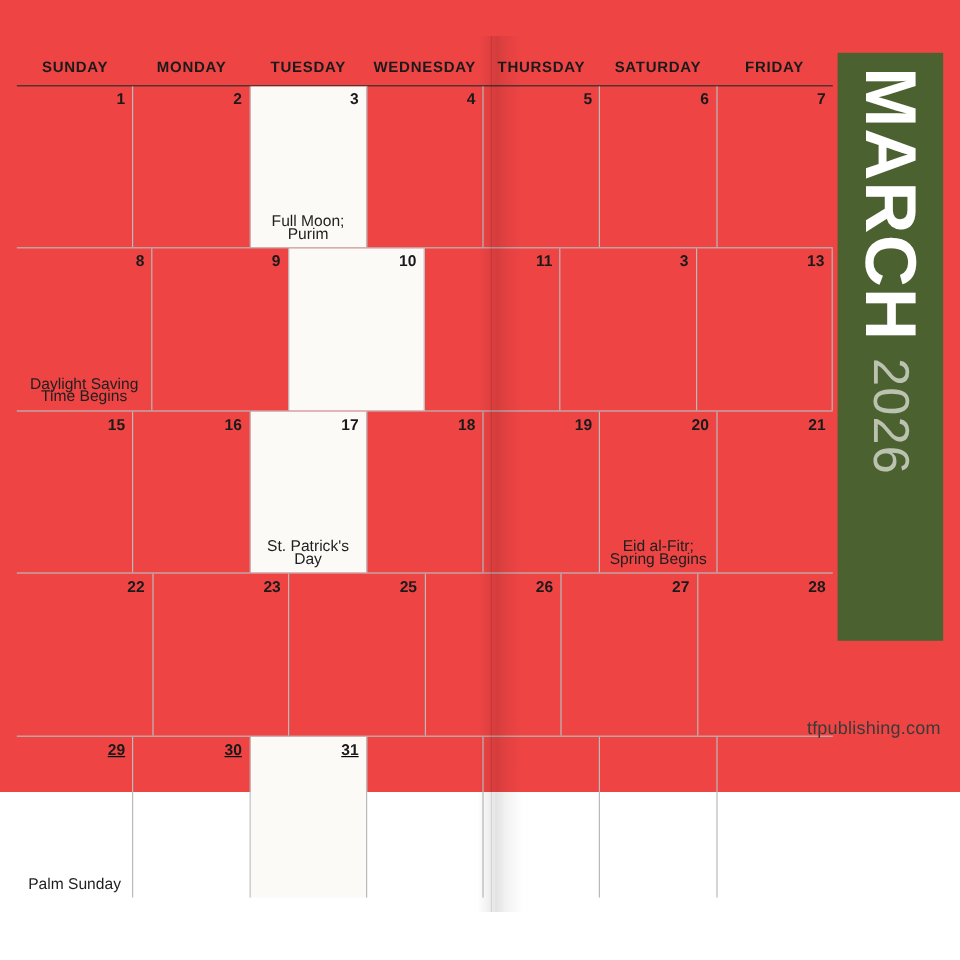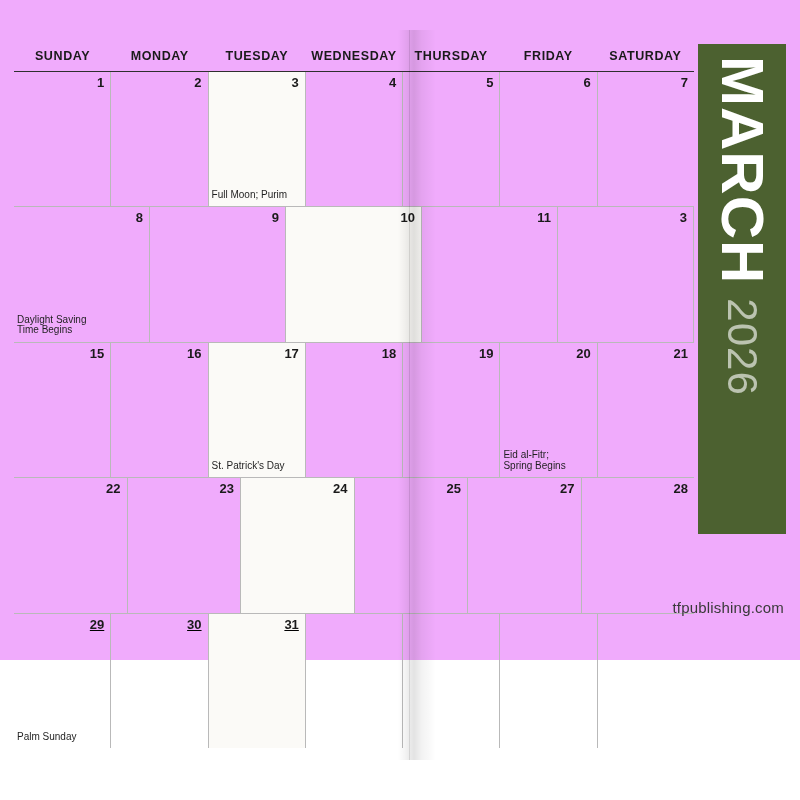--- a/index.html
+++ b/index.html
@@ -5,21 +5,21 @@
   * { box-sizing: border-box; margin: 0; padding: 0; }
   html, body {
     width: 800px; height: 800px;
     background: #ffffff;
     font-family: "Liberation Sans", sans-serif;
     overflow: hidden;
   }
   #page {
     position: relative;
     width: 800px; height: 660px;
-    background: #f0abfc;
+    background: #ef4444;
   }
 
   
   #calendar {
     position: absolute;
     left: 14px;
     top: 44px;
     width: 680px;
     height: 704px;
   }
@@ -65,22 +65,22 @@
     text-align: right;
     font-size: 13px;
     font-weight: bold;
     color: #1a1a1a;
     line-height: 14px;
   }
   .note {
     position: absolute;
     left: 0; right: 0;
     bottom: 6px;
-    text-align: left;
-    font-size: 10px;
+    text-align: center;
+    font-size: 13px;
     line-height: 10.5px;
     color: #1f1f1f;
     padding: 0 3px;
     white-space: pre-line;
   }
 
   
   #gutter {
     position: absolute;
     left: 398px;
@@ -158,22 +158,22 @@
 <div id="page">
 
   <div id="calendar">
 
     <div id="weekdays">
       <div class="weekday">SUNDAY</div>
       <div class="weekday">MONDAY</div>
       <div class="weekday">TUESDAY</div>
       <div class="weekday">WEDNESDAY</div>
       <div class="weekday">THURSDAY</div>
+      <div class="weekday">SATURDAY</div>
       <div class="weekday">FRIDAY</div>
-      <div class="weekday">SATURDAY</div>
     </div>
 
     <div id="weeks">
 
       <div class="week">
         <div class="day">
           <span class="daynum">1</span>
           <span class="note"></span>
         </div>
         <div class="day">
@@ -217,20 +217,24 @@
           <span class="note"></span>
         </div>
         <div class="day">
           <span class="daynum">11</span>
           <span class="note"></span>
         </div>
         <div class="day">
           <span class="daynum">3</span>
           <span class="note"></span>
         </div>
+        <div class="day">
+          <span class="daynum">13</span>
+          <span class="note"></span>
+        </div>
       </div>
 
       <div class="week">
         <div class="day">
           <span class="daynum">15</span>
           <span class="note"></span>
         </div>
         <div class="day">
           <span class="daynum">16</span>
           <span class="note"></span>
@@ -260,26 +264,26 @@
 
       <div class="week">
         <div class="day">
           <span class="daynum">22</span>
           <span class="note"></span>
         </div>
         <div class="day">
           <span class="daynum">23</span>
           <span class="note"></span>
         </div>
-        <div class="day tint">
-          <span class="daynum">24</span>
-          <span class="note"></span>
-        </div>
         <div class="day">
           <span class="daynum">25</span>
+          <span class="note"></span>
+        </div>
+        <div class="day">
+          <span class="daynum">26</span>
           <span class="note"></span>
         </div>
         <div class="day">
           <span class="daynum">27</span>
           <span class="note"></span>
         </div>
         <div class="day lastcol">
           <span class="daynum">28</span>
           <span class="note"></span>
         </div>

